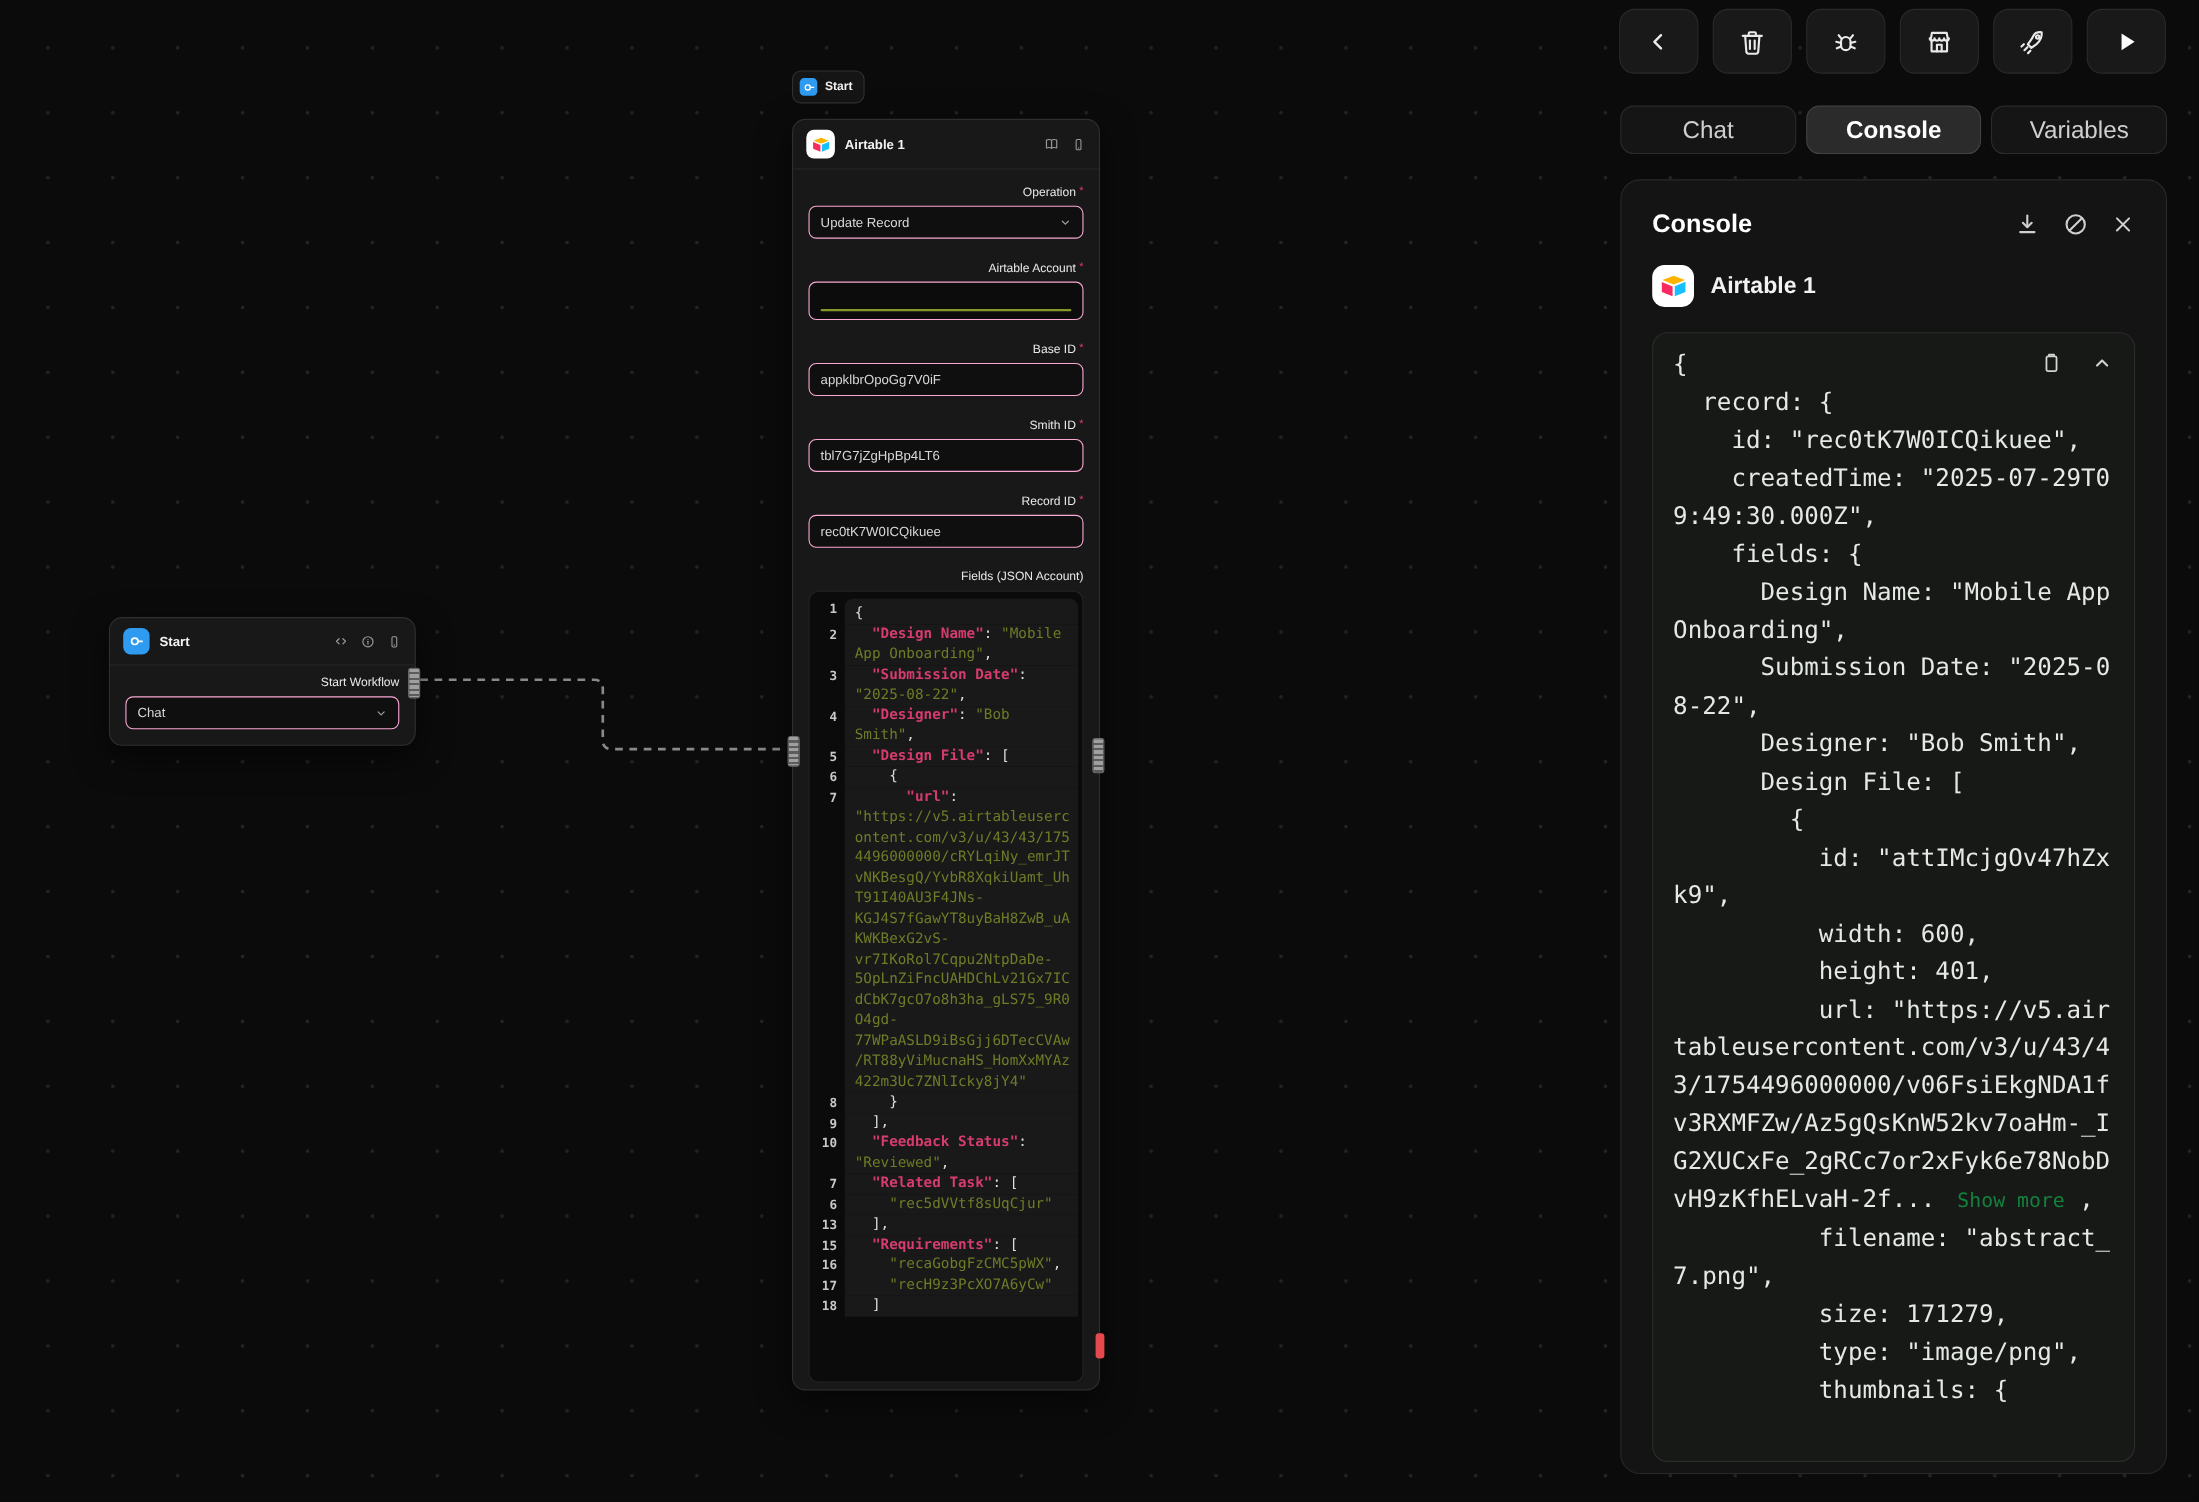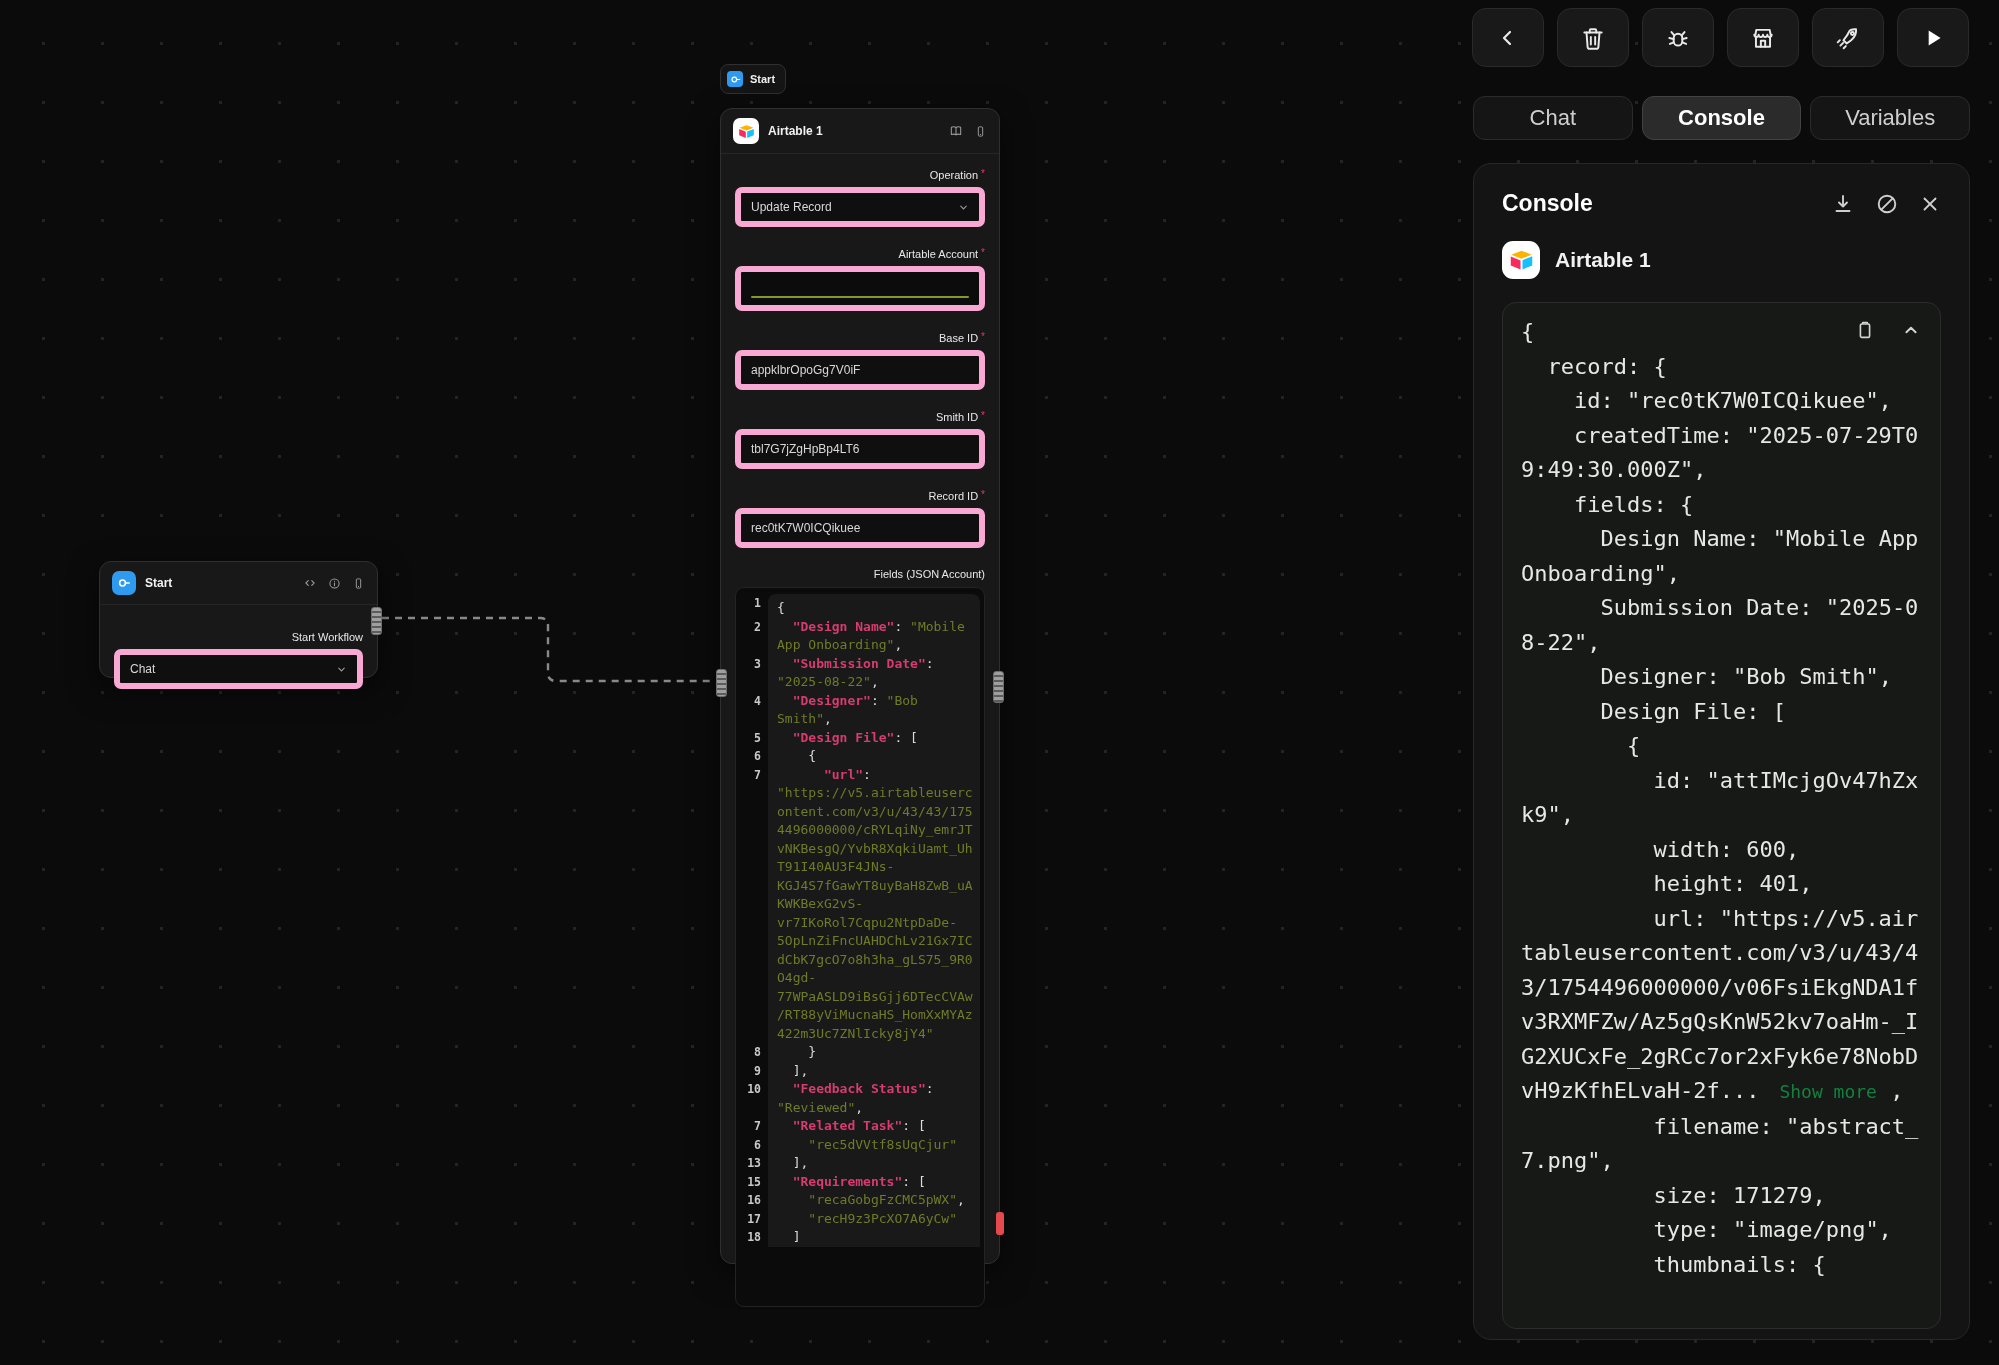--- a/index.html
+++ b/index.html
@@ -26,21 +26,21 @@
   
   .node{position:absolute;background:#181818;border:1px solid #2f2f2f;border-radius:12px;
     box-shadow:0 10px 30px rgba(0,0,0,.55);}
   .node-head{display:flex;align-items:center;gap:9px;padding:9px 12px;border-bottom:1px solid #262626;}
   .node-head .ttl{font-size:12px;font-weight:700;color:#f2f2f2;flex:1;}
   .node-head .hicons{display:flex;gap:11px;align-items:center;}
   .node-body{padding:14px 14px 18px;}
   .flabel{font-size:11px;font-weight:400;color:#e8e8e8;margin:20px 0 6px;text-align:right;}
   .flabel:first-child{margin-top:0;}
   .flabel .req{color:#e5366a;margin-left:3px;font-size:10px;vertical-align:2px;}
-  .inp,.sel{height:28px;background:#0f0f0f;border:6px solid #f9a8d4;border-radius:7px;
+  .inp,.sel{height:28px;background:#0f0f0f;border:1px solid #f9a8d4;border-radius:7px;
     display:flex;align-items:center;padding:0 10px;font-size:12px;color:#d8d8d8;position:relative;}
   .sel .chev{margin-left:auto;color:#9a9a9a;}
   .sel-account{height:33px;background:#0c0c0c;}
   .sel-account .uline{position:absolute;left:10px;right:10px;bottom:7px;height:2px;background:#86972a;border-radius:1px;}
   
   #airtable-node{left:720px;top:108px;width:278px;height:1154px;}
   .air-logo{width:26px;height:26px;background:#fff;border-radius:7px;display:flex;align-items:center;justify-content:center;flex:none;}
   
   #start-node{left:99px;top:561px;width:277px;height:115px;}
   .start-ic{width:24px;height:24px;border-radius:7px;background:#2f9bf0;display:flex;align-items:center;justify-content:center;flex:none;}
@@ -260,21 +260,21 @@
       </span>
       <span class="icon">
         <svg width="13" height="13" viewBox="0 0 24 24" fill="none" stroke="currentColor" stroke-width="1.8" stroke-linejoin="round">
             <rect x="8" y="3.5" width="8" height="17" rx="1.8"></rect>
             <line x1="11" y1="17.5" x2="13" y2="17.5"></line>
           </svg>
       </span>
     </div>
   </div>
   <div class="node-body" style="padding:10px 14px 14px;">
-    <div class="flabel" style="margin-top:16px;">Start Workflow</div>
+    <div class="flabel" style="margin-top:0;">Start Workflow</div>
     <div class="sel">
       <span>Chat</span>
       <span class="chev">
         <svg width="11" height="11" viewBox="0 0 24 24" fill="none" stroke="currentColor" stroke-width="2.4" stroke-linecap="round">
             <polyline points="6,9 12,15 18,9"></polyline>
           </svg>
       </span>
     </div>
   </div>
   <div class="handle" style="right:-5px;top:45px;"></div>

